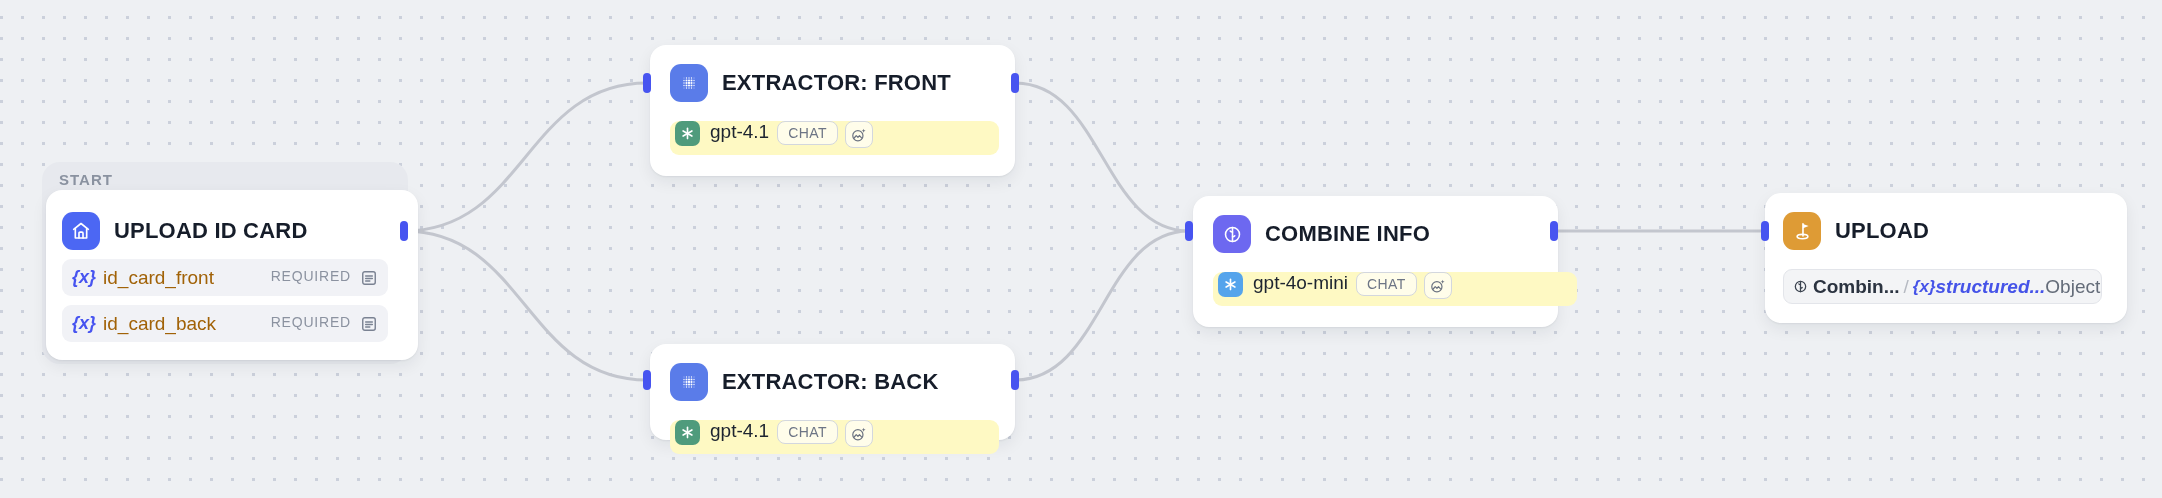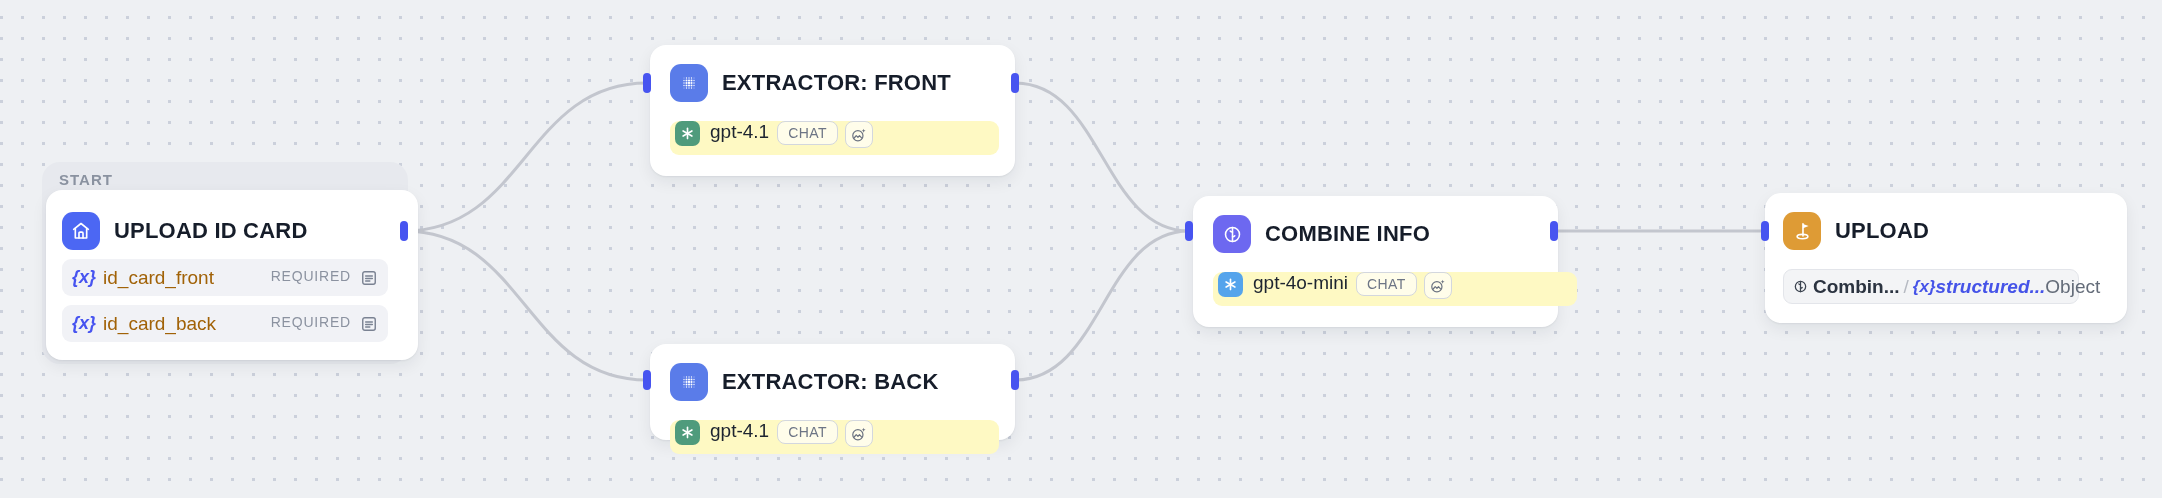--- a/index.html
+++ b/index.html
@@ -49,21 +49,21 @@
     font-size:14px;color:#6d7585;letter-spacing:.4px;font-weight:400;
   }
   .icon-btn{
     display:flex;align-items:center;justify-content:center;margin-left:7px;
     width:28px;height:27px;border:1.5px solid #d3d7de;border-radius:8px;
     background:rgba(255,255,255,.65);box-sizing:border-box;
   }
 
   .ref-row{
     display:flex;align-items:center;background:#f3f4f6;border:1px solid #e3e5ea;
-    border-radius:9px;height:35px;margin-top:19px;padding:0 10px 0 8px;box-sizing:border-box;width:296px;
+    border-radius:9px;height:35px;margin-top:19px;padding:0 10px 0 8px;box-sizing:border-box;width:319px;
   }
   .ref-source{font-size:19px;font-weight:600;color:#2b3340;margin-left:4px;white-space:nowrap;}
   .ref-sep{font-size:19px;color:#b6bac2;margin:0 4px;}
   .ref-token{font-size:17px;font-weight:700;font-style:italic;color:#4553e8;}
   .ref-var{font-size:19px;font-weight:600;color:#4553e8;white-space:nowrap;font-style:italic;}
   .ref-type{margin-left:auto;font-size:19px;color:#646c79;}
 </style>
 </head>
 <body>
 

